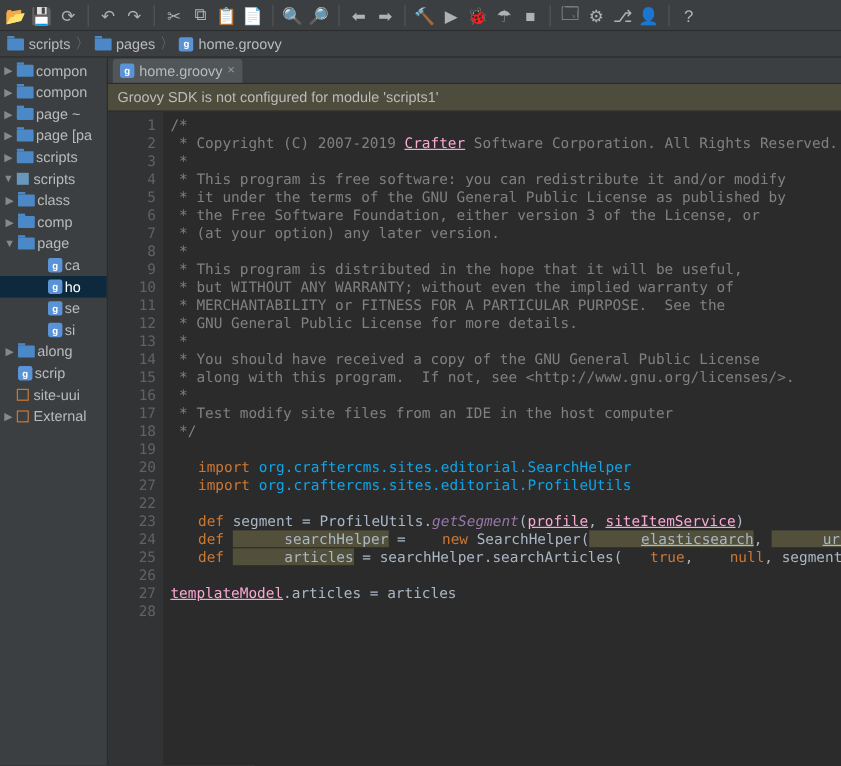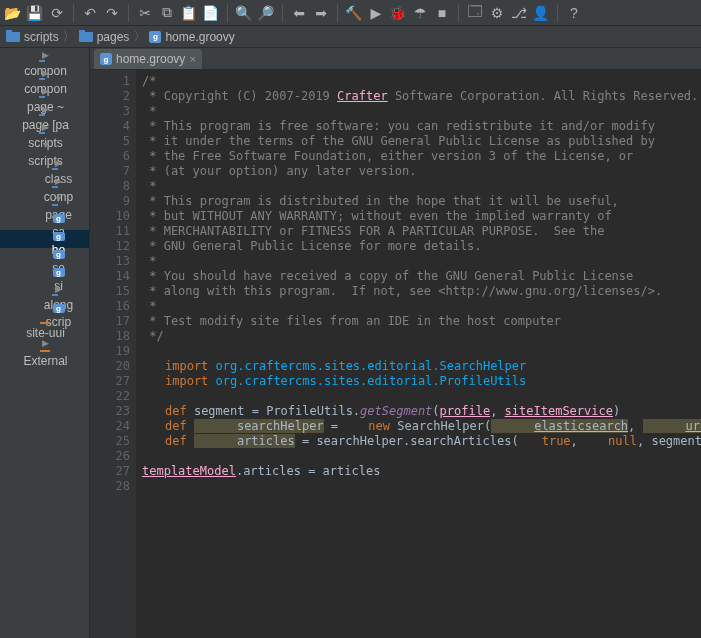--- a/index.html
+++ b/index.html
@@ -43,28 +43,28 @@
 .groovy-icon { width:12px;height:12px;border-radius:2px;background:#5b94d6;display:inline-flex;align-items:center;justify-content:center;color:#fff;font-size:8px;font-weight:bold; }
 .main {
   flex:1; display:flex; overflow:hidden;
 }
 .sidebar {
   width: 90px; background:#3c3f41; border-right:1px solid #2b2b2b;
   overflow:hidden; padding-top:2px;
 }
 .tree-row {
   display:flex; align-items:center; height:18px; padding-left:2px;
-  color:#bbbbbb; white-space:nowrap; gap:2px;flex-direction:column;
+  color:#bbbbbb; white-space:nowrap; gap:2px;
 }
 .tree-row.selected { background:#0d293e; color:#fff; }
 .arrow { width:10px; text-align:center; color:#888; font-size:9px; }
 .arrow.down::before { content:'▼'; }
 .arrow.right::before { content:'▶'; }
 .arrow.none { visibility:hidden; }
-.tree-indent-1 { padding-left:28px;align-items:center; }
+.tree-indent-1 { padding-left:3px;align-items:center; }
 .tree-indent-2 { padding-left:28px; }
 .module-icon { width:10px;height:10px;background:#6897bb;display:inline-block;margin-right:2px; }
 .lib-icon { width:10px;height:10px;border:1px solid #cc7832;display:inline-block;margin-right:2px; }
 .editor-area {
   flex:1; display:flex; flex-direction:column; background:#2b2b2b; overflow:hidden;
 }
 .tab-bar {
   height:22px; background:#3c3f41; display:flex; align-items:flex-end;
   border-bottom:1px solid #2b2b2b; padding-left:4px;
 }
@@ -240,20 +240,23 @@
         <span> External</span>
       </div>
     </div>
   <div class="editor-area">
     <div class="tab-bar">
       <div class="tab">
         <span class="groovy-icon">g</span>
         <span>home.groovy</span>
         <span class="close">×</span>
       </div>
+    </div>
+    <div class="warning-bar">
+      <span>Groovy SDK is not configured for module 'scripts1'</span>
     </div>
     <div class="editor">
       <div class="gutter" id="gutter">
           <div>1</div>
           <div>2</div>
           <div>3</div>
           <div>4</div>
           <div>5</div>
           <div>6</div>
           <div>7</div>

